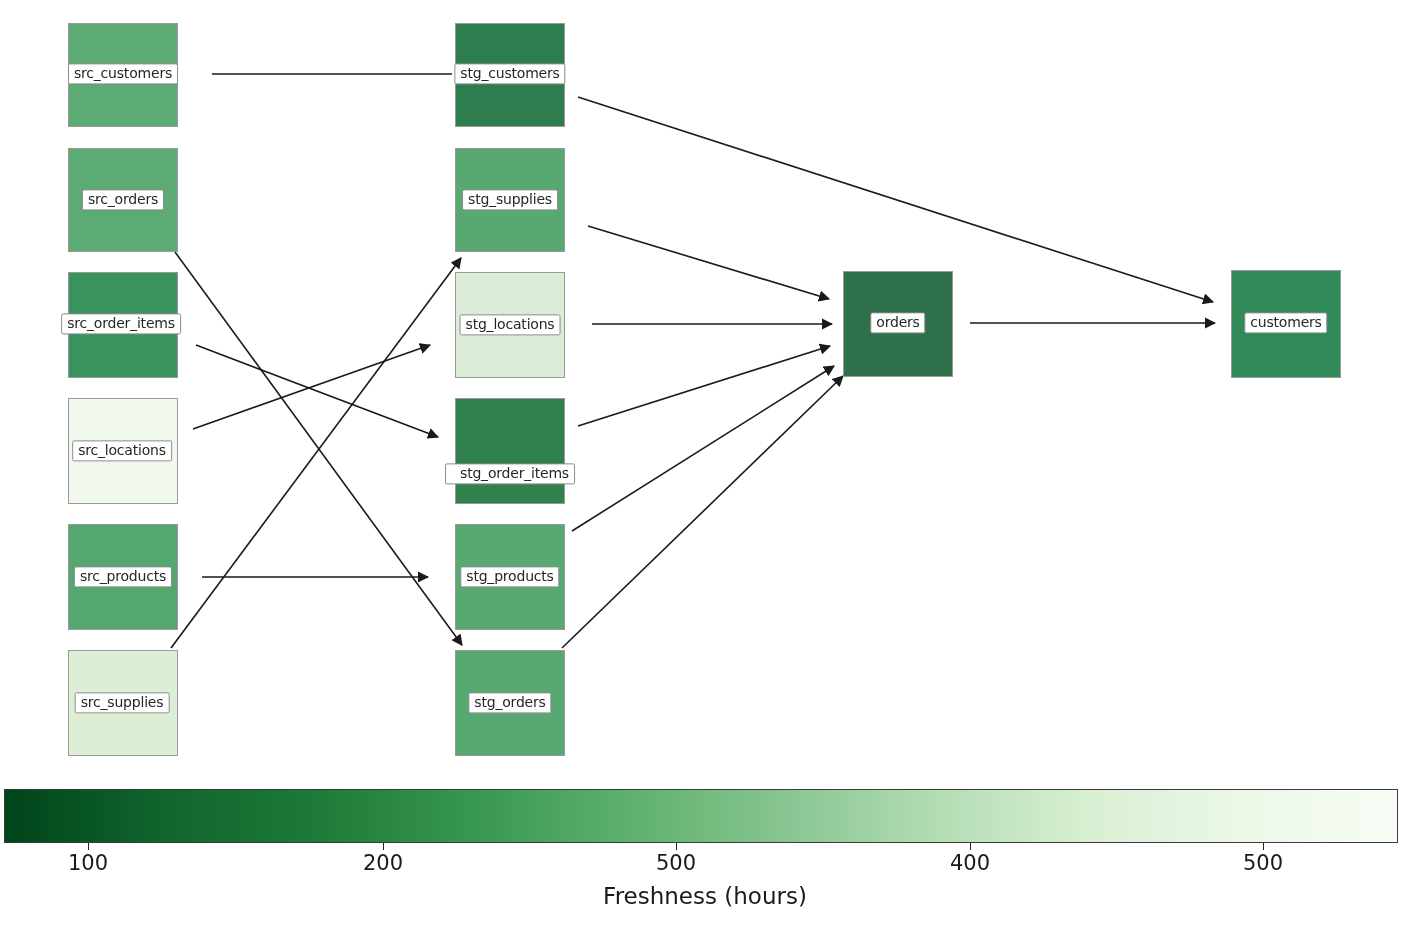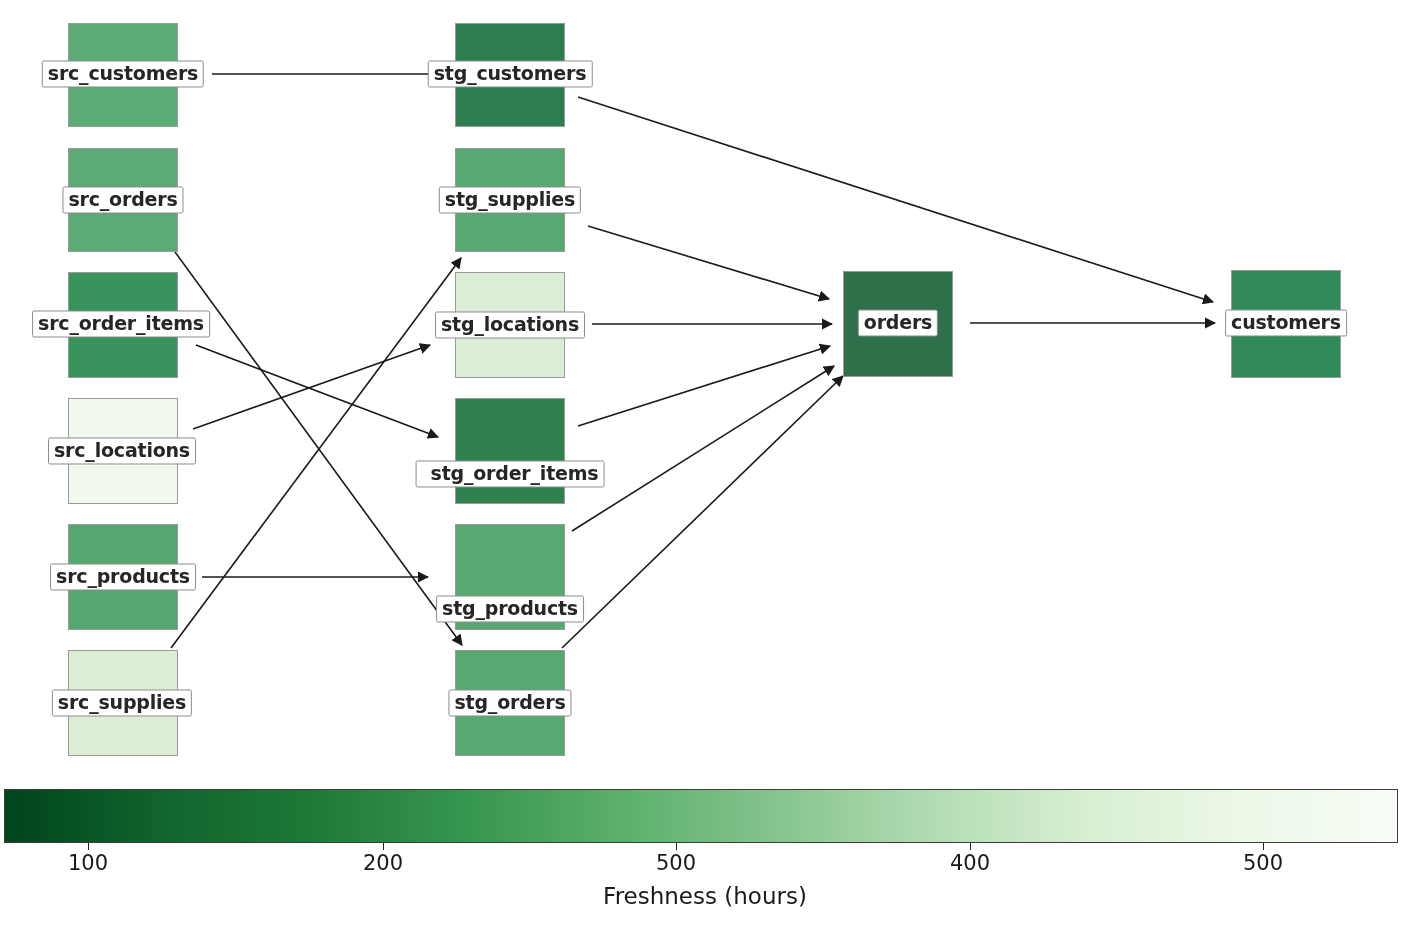--- a/index.html
+++ b/index.html
@@ -38,22 +38,22 @@
     box-sizing: border-box;
     border: 1px solid #9a9a9a;
   }
   .node-label {
     position: absolute;
     transform: translate(-50%, -50%);
     background: #ffffff;
     border: 1px solid #8c8c8c;
     border-radius: 2px;
     padding: 1px 5px 2px 5px;
-    font-size: 19px;
-    font-weight: bold;
+    font-size: 14px;
+    font-weight: normal;
     color: #262626;
     white-space: nowrap;
     line-height: 1.16;
     letter-spacing: -0.2px;
   }
   
   #colorbar-wrap {
     position: absolute;
     left: 4px;
     top: 789px;
@@ -155,21 +155,21 @@
     <div class="node-label" style="left:123px; top:200px;">src_orders</div>
     <div class="node-label" style="left:121px; top:324px;">src_order_items</div>
     <div class="node-label" style="left:122px; top:451px;">src_locations</div>
     <div class="node-label" style="left:123px; top:577px;">src_products</div>
     <div class="node-label" style="left:122px; top:703px;">src_supplies</div>
 
     <div class="node-label" style="left:510px; top:74px;">stg_customers</div>
     <div class="node-label" style="left:510px; top:200px;">stg_supplies</div>
     <div class="node-label" style="left:510px; top:325px;">stg_locations</div>
     <div class="node-label" style="left:510px; top:474px;padding-left:14px;">stg_order_items</div>
-    <div class="node-label" style="left:510px; top:609px;">stg_products</div>
+    <div class="node-label" style="left:510px; top:577px;">stg_products</div>
     <div class="node-label" style="left:510px; top:703px;">stg_orders</div>
 
     <div class="node-label" style="left:898px; top:323px;">orders</div>
     <div class="node-label" style="left:1286px;top:323px;">customers</div>
   </div>
 
   <div id="colorbar-wrap">
     <div id="colorbar" style="background: linear-gradient(to right, rgb(0, 68, 27), rgb(16, 100, 44), rgb(29, 122, 56), rgb(55, 150, 79), rgb(92, 176, 107), rgb(134, 196, 144), rgb(178, 220, 178), rgb(216, 239, 210), rgb(236, 248, 232), rgb(247, 252, 245));"></div>
 
     <div class="cb-tick" style="left:84px;"></div>

